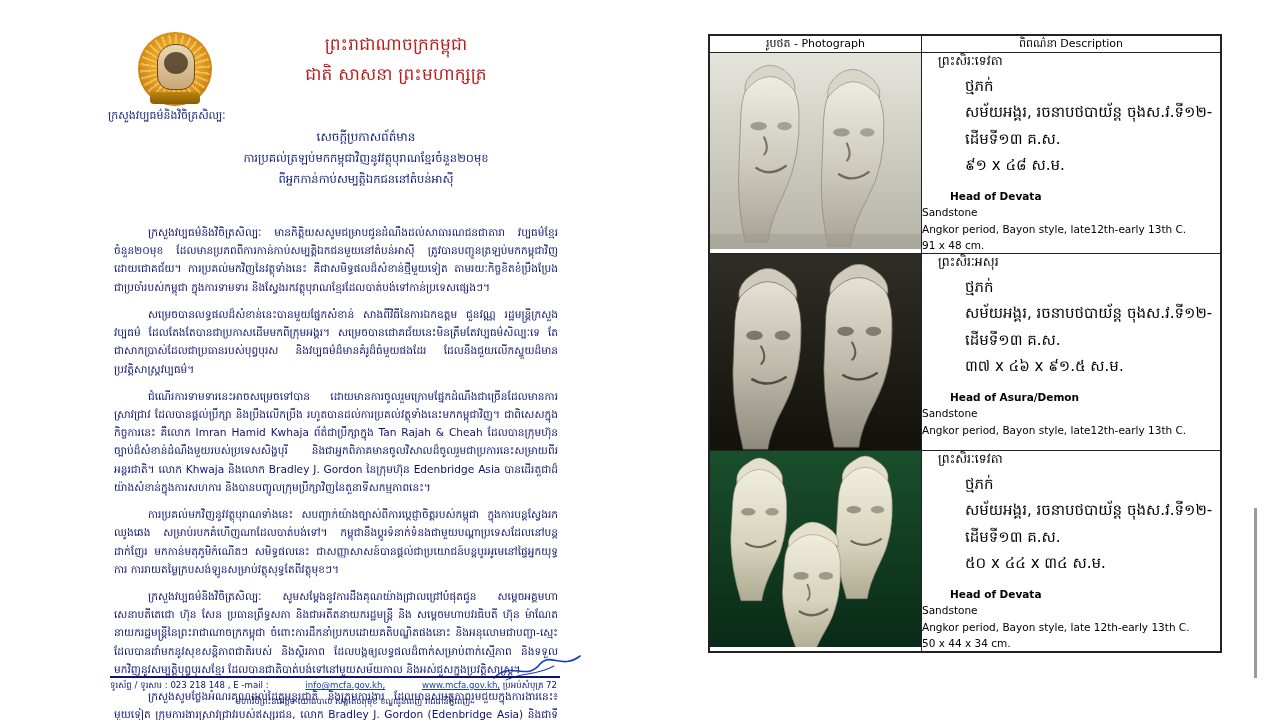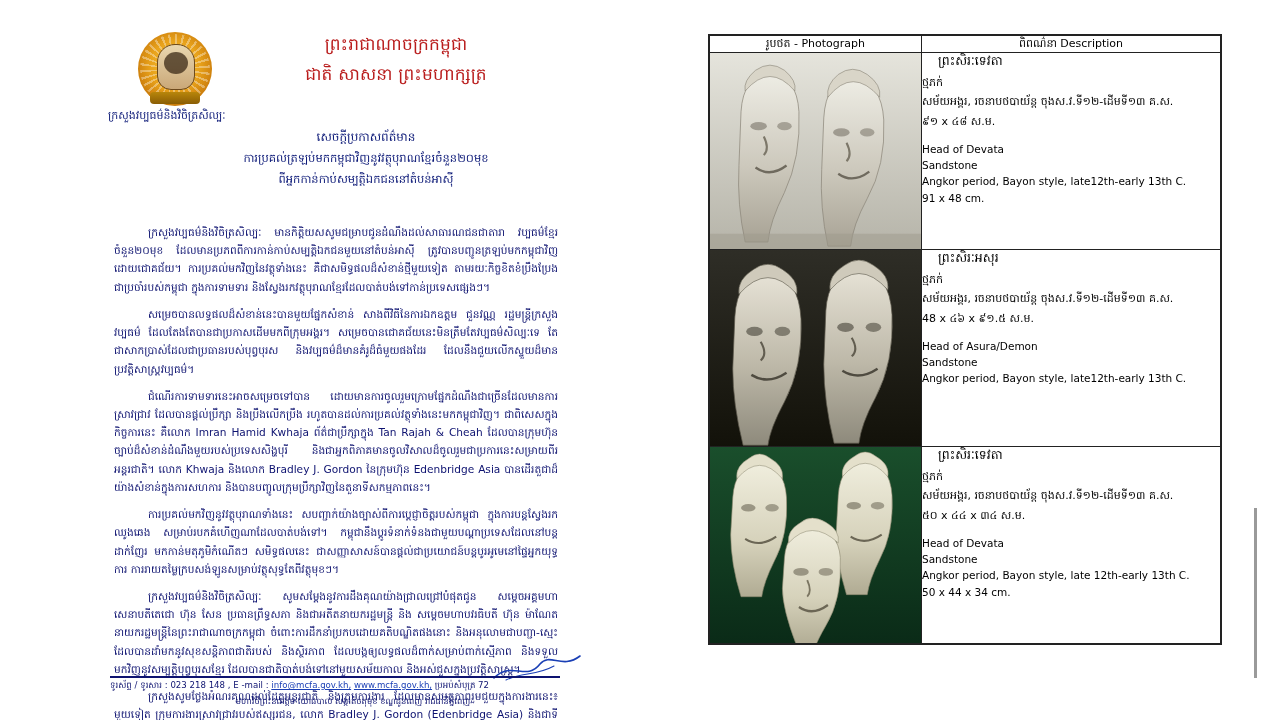--- a/index.html
+++ b/index.html
@@ -134,21 +134,21 @@
   .footer-line {
     position: absolute;
     left: 14px;
     top: 672px;
     width: 452px;
     font-size: 8.6px;
     color: #0d1270;
     white-space: nowrap;
   }
   .footer-line .lbl { color: #0d1270; }
-  .footer-line .mail { color: #1a3fb5; text-decoration: underline; }
+  .footer-line .mail { color: #1a3fb5; text-decoration: underline; margin-left: 34px; }
   .footer-line2 {
     position: absolute;
     left: 31px;
     top: 688px;
     width: 452px;
     text-align: center;
     font-size: 8.4px;
     color: #0d1270;
   }
   .signature {
@@ -182,23 +182,23 @@
   }
   .photo-cell { padding: 4px; }
   .ph-frame {
     width: 100%;
     height: 196px;
     position: relative;
     overflow: hidden;
   }
   .desc-cell { padding: 8px 8px 10px 10px; }
   .desc-khm-title { font-size: 12.5px; color: #000; margin-bottom: 2px; padding-left: 16px; }
-  .desc-khm { font-size: 11px; color: #000; line-height: 1.75; }
+  .desc-khm { font-size: 15px; color: #000; line-height: 1.75; padding-left: 43px; }
   .desc-en { margin-top: 10px; font-size: 10.5px; color: #000; line-height: 1.55; }
-  .desc-en .bold { font-weight: normal; }
+  .desc-en .bold { font-weight: bold; padding-left: 28px; }
 
   
   .ph1 { background: linear-gradient(#dcdcd6, #b9b7ad); }
   .ph2 { background: linear-gradient(#2a2a24, #15150f); }
   .ph3 { background: linear-gradient(#123c22, #0c2b18); }
 
   .right-edge {
     position: absolute;
     left: 1254px;
     top: 508px;
@@ -363,21 +363,21 @@
                   <path d="M137 88 Q144 100 137 106" stroke="#625d50" stroke-width="2" fill="none"></path>
                   <path d="M128 120 Q144 130 162 118" stroke="#4f4b40" stroke-width="2.4" fill="none"></path>
                 </g>
               </svg>
             </div>
           </td>
           <td class="desc-cell">
             <div class="desc-khm-title khm">ព្រះសិរៈអសុរ</div>
             <div class="desc-khm khm">ថ្មភក់</div>
             <div class="desc-khm khm">សម័យអង្គរ, រចនាបថបាយ័ន្ត ចុងស.វ.ទី១២-ដើមទី១៣ គ.ស.</div>
-            <div class="desc-khm khm">48 x ៤៦ x ៩១.៥ ស.ម.</div>
+            <div class="desc-khm khm">៣៧ x ៤៦ x ៩១.៥ ស.ម.</div>
             <div class="desc-en">
               <div class="bold">Head of Asura/Demon</div>
               <div>Sandstone</div>
               <div>Angkor period, Bayon style, late12th-early 13th C.</div>
             </div>
           </td>
         </tr>
 
         <tr>
           <td class="photo-cell">

